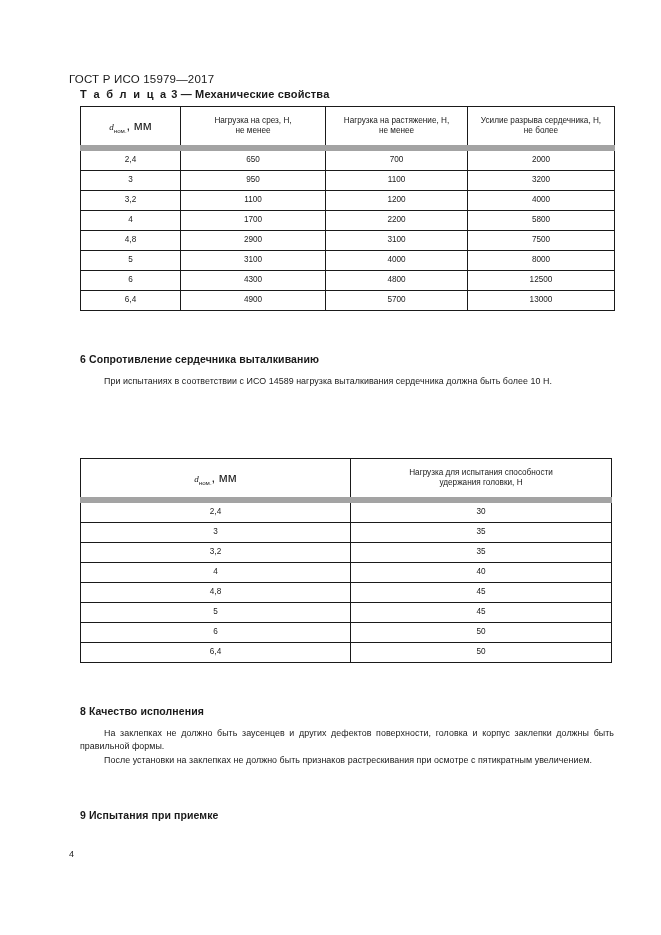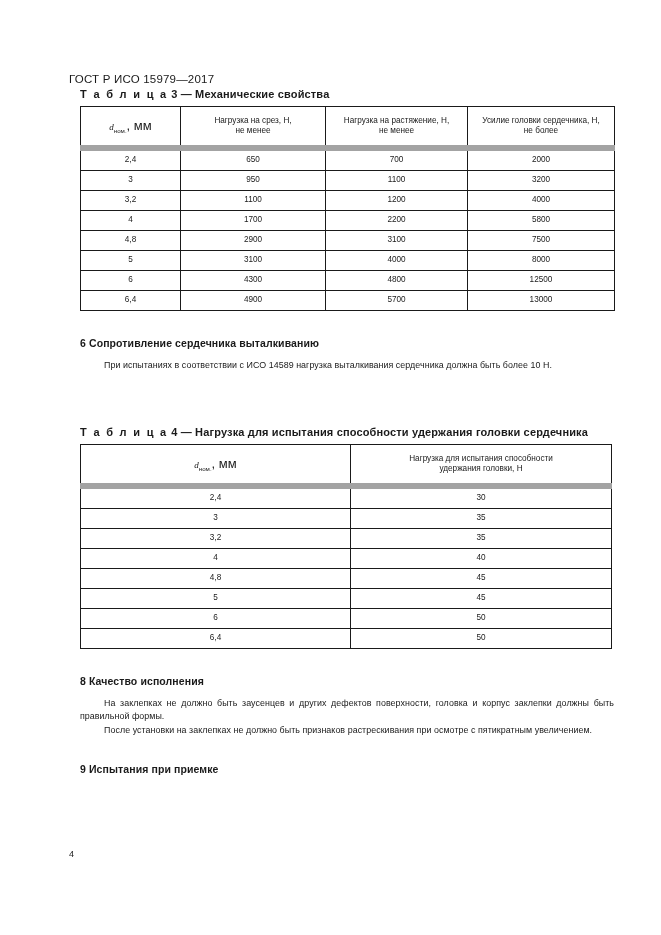--- a/index.html
+++ b/index.html
@@ -88,21 +88,21 @@
   }
   p.body {
     font-size: 8.9px;
     line-height: 13.2px;
     margin: 0;
     text-align: justify;
     text-indent: 24px;
     letter-spacing: 0.05px;
   }
   .sect-block {
-    margin-top: 0;
+    margin-top: 16px;
   }
   .gap-t3-s6 { height: 26px; }
   .gap-h-p { height: 10px; }
   .gap-s6-s7 { height: 24px; }
   .gap-p-cap { height: 20px; }
   .gap-t4-s8 { height: 26px; }
   .gap-s8-s9 { height: 26px; }
   .page-number {
     position: absolute;
     left: 69px;
@@ -142,21 +142,21 @@
           </th>
           <th>
             <span>Нагрузка на срез, Н,</span><br>
             <span>не менее</span>
           </th>
           <th>
             <span>Нагрузка на растяжение, Н,</span><br>
             <span>не менее</span>
           </th>
           <th>
-            <span>Усилие головки сердечника, Н,</span><br>
+            <span>Усилие разрыва сердечника, Н,</span><br>
             <span>не более</span>
           </th>
         </tr>
       </thead>
       <tbody>
         <tr>
           <td>2,4</td>
           <td>650</td>
           <td>700</td>
           <td>2000</td>
@@ -215,26 +215,20 @@
     </div>
 
     <div class="gap-s6-s7"></div>
 
     <div class="sect-block">
       <div class="gap-h-p"></div>
     </div>
 
     <div class="gap-p-cap"></div>
 
-    <div class="tbl-caption">
-      <span class="sp">Т а б л и ц а</span>
-      <span>4</span>
-      <span>—</span>
-      <span>Нагрузка для испытания способности удержания головки сердечника</span>
-    </div>
 
     <table class="gost tbl4">
       <colgroup>
         <col style="width:270px">
         <col style="width:261px">
       </colgroup>
       <thead>
         <tr>
           <th>
             <span class="dnom">d</span><span class="sub">ном.</span><span class="unit">, мм</span>

